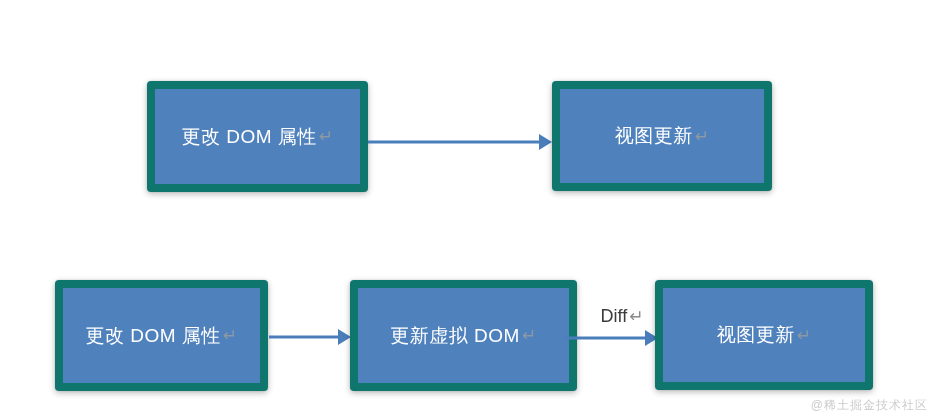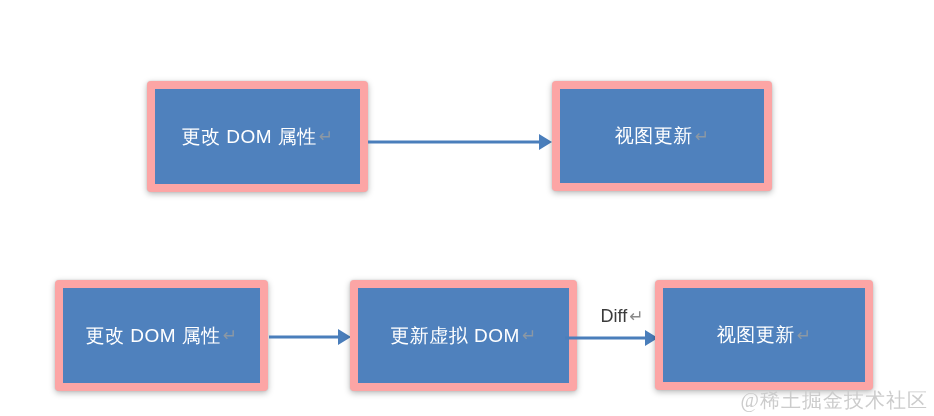--- a/index.html
+++ b/index.html
@@ -11,21 +11,21 @@
     position: relative;
     width: 934px;
     height: 416px;
     background: #ffffff;
     overflow: hidden;
     font-family: "Liberation Sans", sans-serif;
   }
   
   .node {
     position: absolute;
-    background: #fca5a5;
+    background: #0f766e;
     border-radius: 4px;
     padding: 8px;
     box-sizing: border-box;
     box-shadow: 0 2px 6px rgba(0,0,0,0.28), 0 0 2px rgba(0,0,0,0.12);
   }
   .node-fill {
     width: 100%;
     height: 100%;
     background: #4f81bd;
     display: flex;
@@ -74,25 +74,24 @@
     text-align: center;
     font-size: 18px;
     color: #3b3b3b;
     white-space: nowrap;
     padding-left: 12px;
   }
   .watermark {
     position: absolute;
     right: 6px;
     bottom: 2px;
-    font-size: 20px;
+    font-size: 12px;
     color: #cccccc;
     letter-spacing: 1px;
     white-space: nowrap;
-    font-family: Liberation Serif, serif;
   }
 </style>
 </head>
 <body>
 
 <div class="canvas">
 
   <div class="node" style="left:147px; top:81px; width:221px; height:111px;">
     <div class="node-fill">
       <span>更改 DOM 属性</span>

